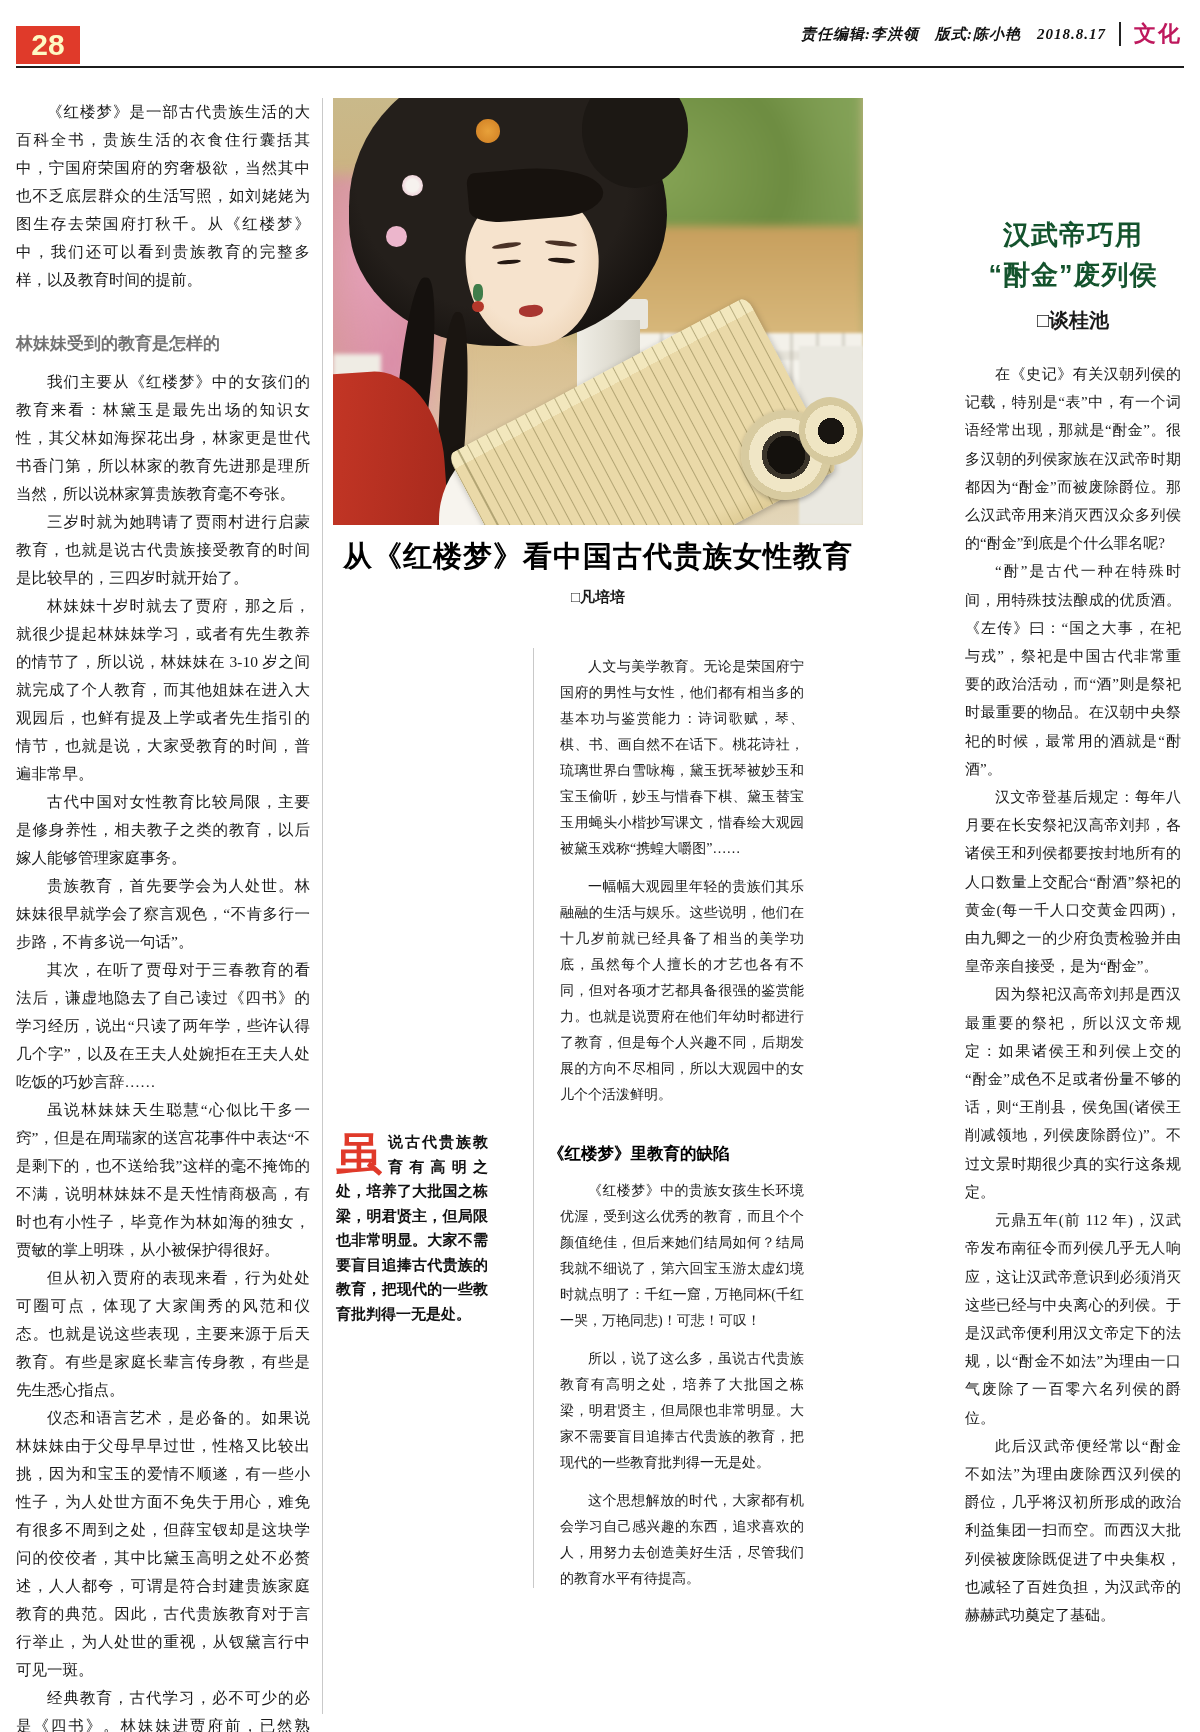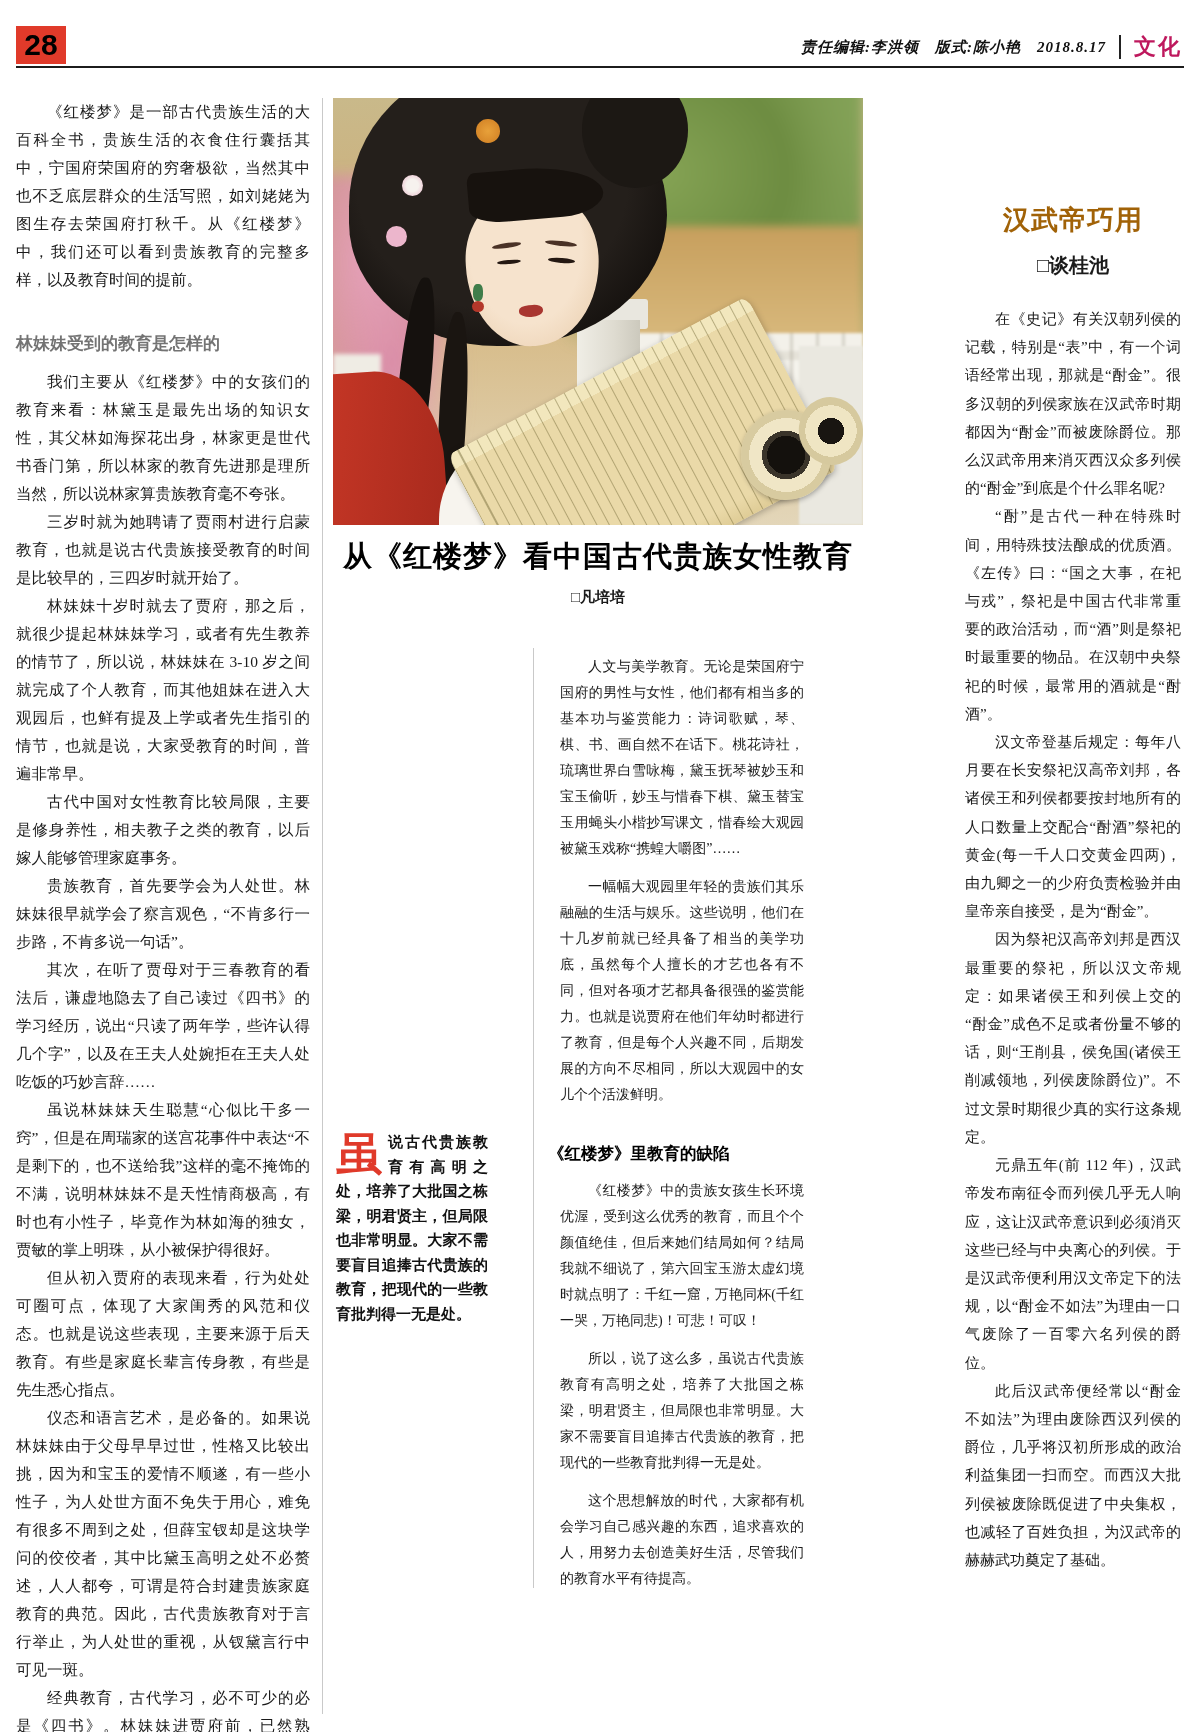--- a/index.html
+++ b/index.html
@@ -3,26 +3,26 @@
 <meta charset="utf-8">
 <style>
   html,body{margin:0;padding:0;}
   body{
     width:1200px;height:1732px;position:relative;background:#ffffff;
     font-family:"Liberation Serif","DejaVu Serif",serif;color:#1a1a1a;
     overflow:hidden;
   }
   
   .pagenum{
-    position:absolute;left:16px;top:26px;width:50px;height:38px;
-    background:#e03a2a;color:#000000;display:flex;align-items:center;justify-content:center;
+    position:absolute;left:16px;top:26px;width:64px;height:38px;
+    background:#e03a2a;color:#fef9c3;display:flex;align-items:center;justify-content:center;
     font:bold 30px/1 "Liberation Sans","DejaVu Sans",sans-serif;
   }
   .header-meta{
-    position:absolute;right:18px;top:30px;height:34px;
+    position:absolute;right:18px;top:17px;height:34px;
     display:flex;align-items:center;gap:13px;
   }
   .header-meta .editor{
     font:bold italic 15px/1 "Liberation Serif",serif;letter-spacing:1px;color:#111;
   }
   .header-meta .bar{width:2px;height:24px;background:#222;}
   .header-meta .section{
     font:bold 22px/1 "Liberation Sans","DejaVu Sans",sans-serif;color:#be185d;letter-spacing:2px;
   }
   .header-rule{position:absolute;left:16px;top:66px;width:1168px;height:2px;background:#1c1c1c;}
@@ -35,22 +35,22 @@
   .col-left h3{
     margin:38px 0 12px 0;font:bold 17px/24px "Liberation Sans","DejaVu Sans",sans-serif;color:#737373;
   }
   .col-center{position:absolute;left:548px;top:642px;width:268px;}
   .col-center p{margin:12px;font-size:14px;line-height:26px;text-align:justify;text-indent:2em;}
   .col-center h3{
     margin:34px 0 14px 0;font:bold 16.5px/22px "Liberation Sans","DejaVu Sans",sans-serif;color:#000;
   }
   .col-right{position:absolute;left:965px;top:200px;width:216px;}
   .right-headline{
-    text-align:center;font:bold 27px/40px "Liberation Sans","DejaVu Sans",sans-serif;color:#a16207;
-    letter-spacing:1px;white-space:nowrap;
+    text-align:center;font:bold 27px/40px "Liberation Sans","DejaVu Sans",sans-serif;color:#14532d;
+    letter-spacing:1px;white-space:nowrap;margin-top:15px;
   }
   .right-byline{text-align:center;font-weight:bold;font-size:20px;margin-top:12px;}
   .right-body{margin-top:26px;}
   .right-body p{margin:0;font-size:15px;line-height:28.2px;text-align:justify;text-indent:2em;}
   
   .main-headline{
     position:absolute;left:333px;top:538px;width:530px;text-align:center;
     font:bold 29px/36px "Liberation Sans","DejaVu Sans",sans-serif;color:#000;letter-spacing:1px;
     white-space:nowrap;
   }
@@ -205,20 +205,21 @@
   <p>一幅幅大观园里年轻的贵族们其乐融融的生活与娱乐。这些说明，他们在十几岁前就已经具备了相当的美学功底，虽然每个人擅长的才艺也各有不同，但对各项才艺都具备很强的鉴赏能力。也就是说贾府在他们年幼时都进行了教育，但是每个人兴趣不同，后期发展的方向不尽相同，所以大观园中的女儿个个活泼鲜明。</p>
   <h3>《红楼梦》里教育的缺陷</h3>
   <p>《红楼梦》中的贵族女孩生长环境优渥，受到这么优秀的教育，而且个个颜值绝佳，但后来她们结局如何？结局我就不细说了，第六回宝玉游太虚幻境时就点明了：千红一窟，万艳同杯(千红一哭，万艳同悲)！可悲！可叹！</p>
   <p>所以，说了这么多，虽说古代贵族教育有高明之处，培养了大批国之栋梁，明君贤主，但局限也非常明显。大家不需要盲目追捧古代贵族的教育，把现代的一些教育批判得一无是处。</p>
   <p>这个思想解放的时代，大家都有机会学习自己感兴趣的东西，追求喜欢的人，用努力去创造美好生活，尽管我们的教育水平有待提高。</p>
 </div>
 
 <div class="col-right">
   <div class="right-headline">
     <div>汉武帝巧用</div>
+    <div>“酎金”废列侯</div>
   </div>
   <div class="right-byline">□谈桂池</div>
   <div class="right-body">
     <p>在《史记》有关汉朝列侯的记载，特别是“表”中，有一个词语经常出现，那就是“酎金”。很多汉朝的列侯家族在汉武帝时期都因为“酎金”而被废除爵位。那么汉武帝用来消灭西汉众多列侯的“酎金”到底是个什么罪名呢?</p>
     <p>“酎”是古代一种在特殊时间，用特殊技法酿成的优质酒。《左传》曰：“国之大事，在祀与戎”，祭祀是中国古代非常重要的政治活动，而“酒”则是祭祀时最重要的物品。在汉朝中央祭祀的时候，最常用的酒就是“酎酒”。</p>
     <p>汉文帝登基后规定：每年八月要在长安祭祀汉高帝刘邦，各诸侯王和列侯都要按封地所有的人口数量上交配合“酎酒”祭祀的黄金(每一千人口交黄金四两)，由九卿之一的少府负责检验并由皇帝亲自接受，是为“酎金”。</p>
     <p>因为祭祀汉高帝刘邦是西汉最重要的祭祀，所以汉文帝规定：如果诸侯王和列侯上交的“酎金”成色不足或者份量不够的话，则“王削县，侯免国(诸侯王削减领地，列侯废除爵位)”。不过文景时期很少真的实行这条规定。</p>
     <p>元鼎五年(前 112 年)，汉武帝发布南征令而列侯几乎无人响应，这让汉武帝意识到必须消灭这些已经与中央离心的列侯。于是汉武帝便利用汉文帝定下的法规，以“酎金不如法”为理由一口气废除了一百零六名列侯的爵位。</p>
     <p>此后汉武帝便经常以“酎金不如法”为理由废除西汉列侯的爵位，几乎将汉初所形成的政治利益集团一扫而空。而西汉大批列侯被废除既促进了中央集权，也减轻了百姓负担，为汉武帝的赫赫武功奠定了基础。</p>
   </div>

